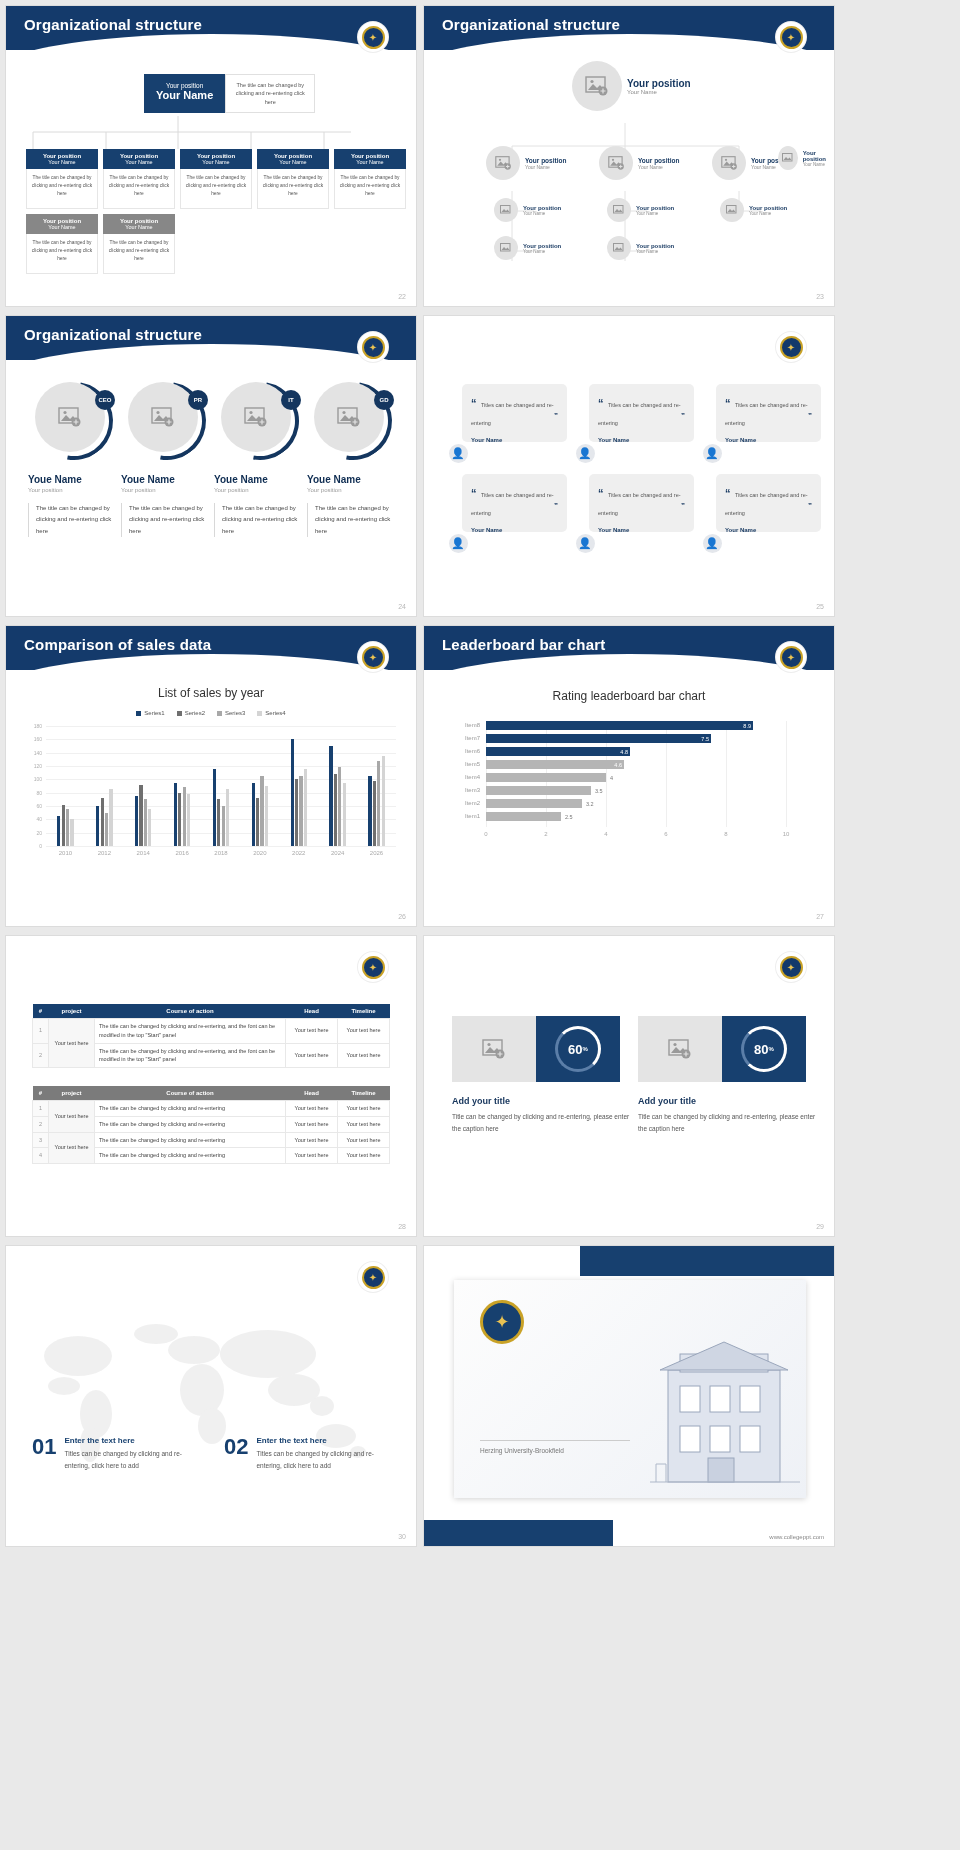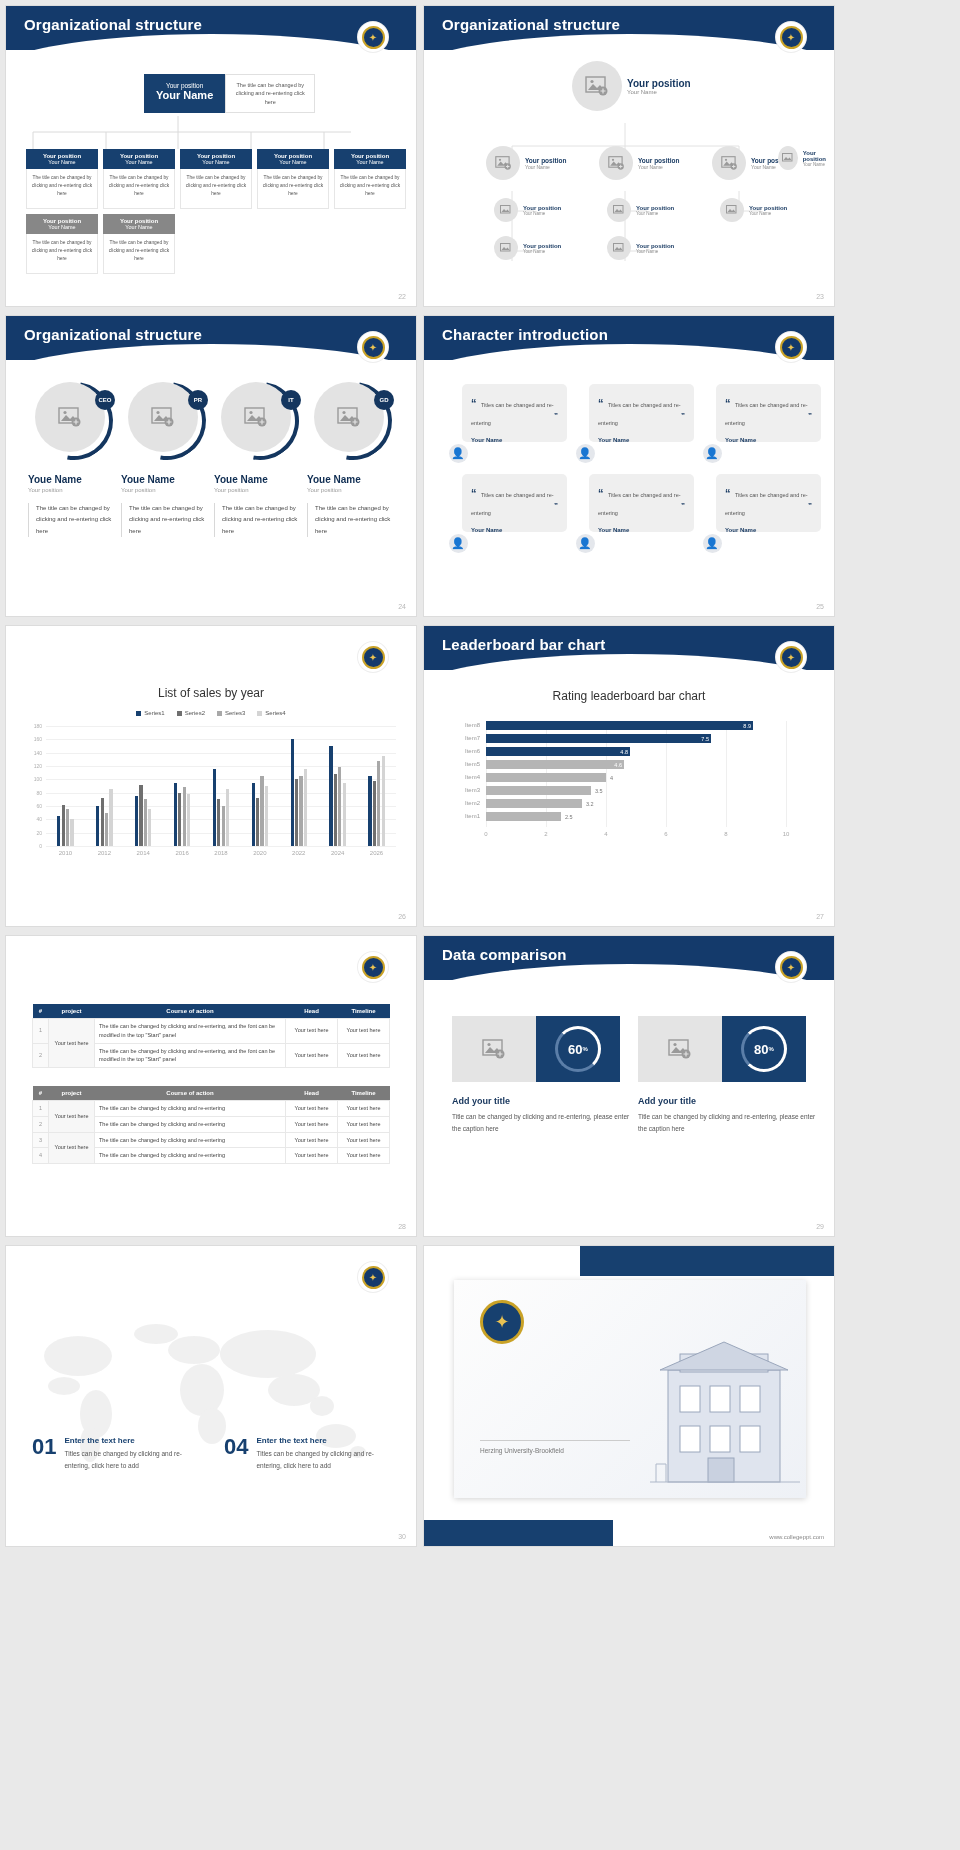--- a/index.html
+++ b/index.html
@@ -457,24 +457,20 @@
         </div>
       <div class="c24-name">Youe Name</div>
       <div class="c24-pos">Your position</div>
       <div class="c24-desc">The title can be changed by clicking and re-entering click here</div>
     </div>
 
     <div class="pnum">24</div>
   </div>
 
   <div class="slide">
-    <div class="hdr">
-      <h1>Character introduction</h1>
-      <div class="hdr-curve"></div>
-    </div>
     <div class="seal">
         <div class="seal-inner">✦</div>
       </div>
 
     <div class="avatar" style="left:25px; top:128px;">👤</div>
     <div class="quote-card" style="left:38px; top:68px;">
       <span class="qmark">“</span>
       <span class="qtext">Titles can be changed and re-entering</span>
       <span class="qclose">”</span>
       <div class="qname">Your Name</div>
@@ -517,20 +513,24 @@
       <span class="qmark">“</span>
       <span class="qtext">Titles can be changed and re-entering</span>
       <span class="qclose">”</span>
       <div class="qname">Your Name</div>
     </div>
 
     <div class="pnum">25</div>
   </div>
 
   <div class="slide">
+    <div class="hdr">
+      <h1>Comparison of sales data</h1>
+      <div class="hdr-curve"></div>
+    </div>
     <div class="seal">
         <div class="seal-inner">✦</div>
       </div>
 
     <div class="ctitle" style="top:60px;">List of sales by year</div>
     <div class="legend" id="lg26" style="top:84px;">
         <div><span class="sw" style="background:#17406f"></span>Series1</div>
         <div><span class="sw" style="background:#6f6f6f"></span>Series2</div>
         <div><span class="sw" style="background:#a8a8a8"></span>Series3</div>
         <div><span class="sw" style="background:#d4d4d4"></span>Series4</div>
@@ -729,24 +729,20 @@
           <td class="c">Your text here</td>
           <td class="c">Your text here</td>
         </tr>
       </tbody>
     </table>
 
     <div class="pnum">28</div>
   </div>
 
   <div class="slide">
-    <div class="hdr">
-      <h1>Data comparison</h1>
-      <div class="hdr-curve"></div>
-    </div>
     <div class="seal">
         <div class="seal-inner">✦</div>
       </div>
 
     <div class="dc-block" style="left:28px;">
       <div class="dc-img">
         <svg width="24" height="20" viewBox="0 0 24 20">
             <rect x="1" y="1" width="19" height="15" fill="none" stroke="#9a9a9a" stroke-width="1.4"></rect>
             <path d="M3 14 l5-6 4 4 3-3 4 5z" fill="#9a9a9a"></path>
             <circle cx="7" cy="5.5" r="1.6" fill="#9a9a9a"></circle>
@@ -811,21 +807,21 @@
     </svg>
 
     <div class="numblk" style="left:26px; top:190px;">
       <div class="bignum">01</div>
       <div>
         <div class="ntitle">Enter the text here</div>
         <div class="ntext">Titles can be changed by clicking and re-entering, click here to add</div>
       </div>
     </div>
     <div class="numblk" style="left:218px; top:190px;">
-      <div class="bignum">04</div>
+      <div class="bignum">02</div>
       <div>
         <div class="ntitle">Enter the text here</div>
         <div class="ntext">Titles can be changed by clicking and re-entering, click here to add</div>
       </div>
     </div>
 
     <div class="pnum">30</div>
   </div>
 
   <div class="slide ty-slide">

